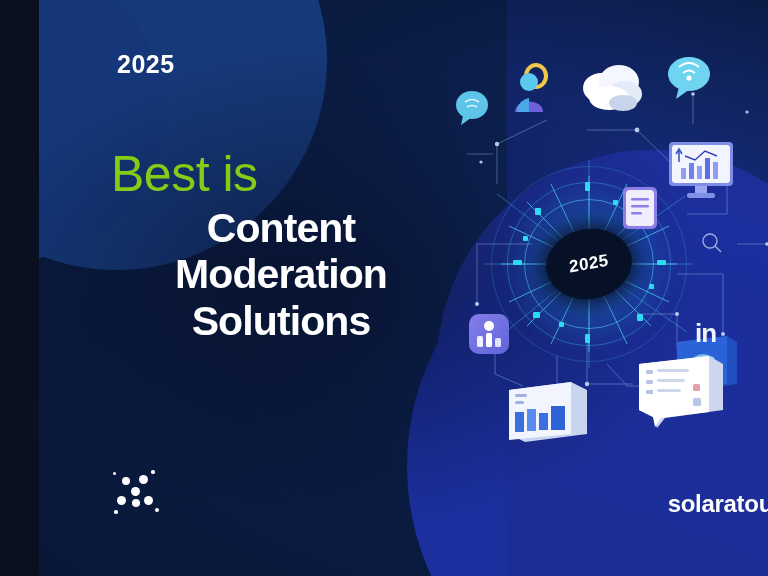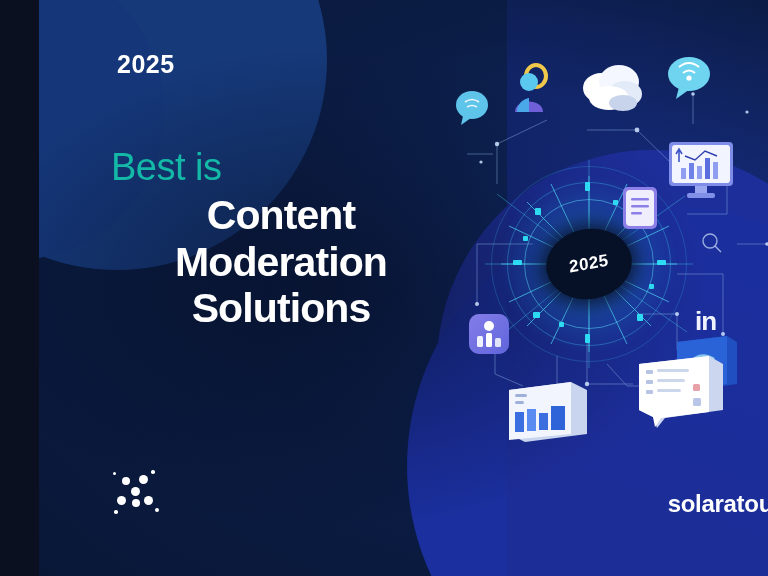--- a/index.html
+++ b/index.html
@@ -66,21 +66,21 @@
   .year-top{
     position:absolute; left:78px; top:50px;
     font-size:25px; font-weight:bold; color:#ffffff;
     letter-spacing:.5px;
   }
   .headline{
     position:absolute; left:72px; top:148px;
     width:340px;
   }
   .headline .kicker{
-    font-size:38px; font-weight:300; color:#14b8a6;
+    font-size:50px; font-weight:300; color:#84cc16;
     line-height:1.05; letter-spacing:-.5px;
     display:block; margin-bottom:4px;
   }
   .headline .main{
     font-size:41px; font-weight:bold; color:#ffffff;
     line-height:1.14; letter-spacing:-.9px;
     display:block;
     text-align:center;
   }
 
@@ -144,21 +144,21 @@
   .ic-person{ left:72px; top:26px; width:46px; height:56px; }
   .ic-bubble-l{ left:16px; top:54px; width:38px; height:38px; }
   .ic-bubble-teal{ left:228px; top:20px; width:48px; height:46px; }
   .ic-monitor{ left:228px; top:104px; width:76px; height:66px; }
   .ic-doc{ left:182px; top:150px; width:42px; height:50px; }
   .ic-chart-sq{ left:30px; top:278px; width:44px; height:44px; }
   .ic-card-bars{ left:68px; top:344px; width:86px; height:66px; }
   .ic-chatcard{ left:198px; top:320px; width:92px; height:78px; }
   .ic-bluecard{ left:236px; top:300px; width:68px; height:62px; }
   .linkedin{
-    position:absolute; left:258px; top:272px;
+    position:absolute; left:258px; top:284px;
     font-size:26px; font-weight:bold; color:#f0f3ff;
     letter-spacing:-1px;
   }
   .ic-search{ left:262px; top:196px; width:26px; height:26px; }
 </style>
 </head>
 <body>
 
 <div class="poster">
 

